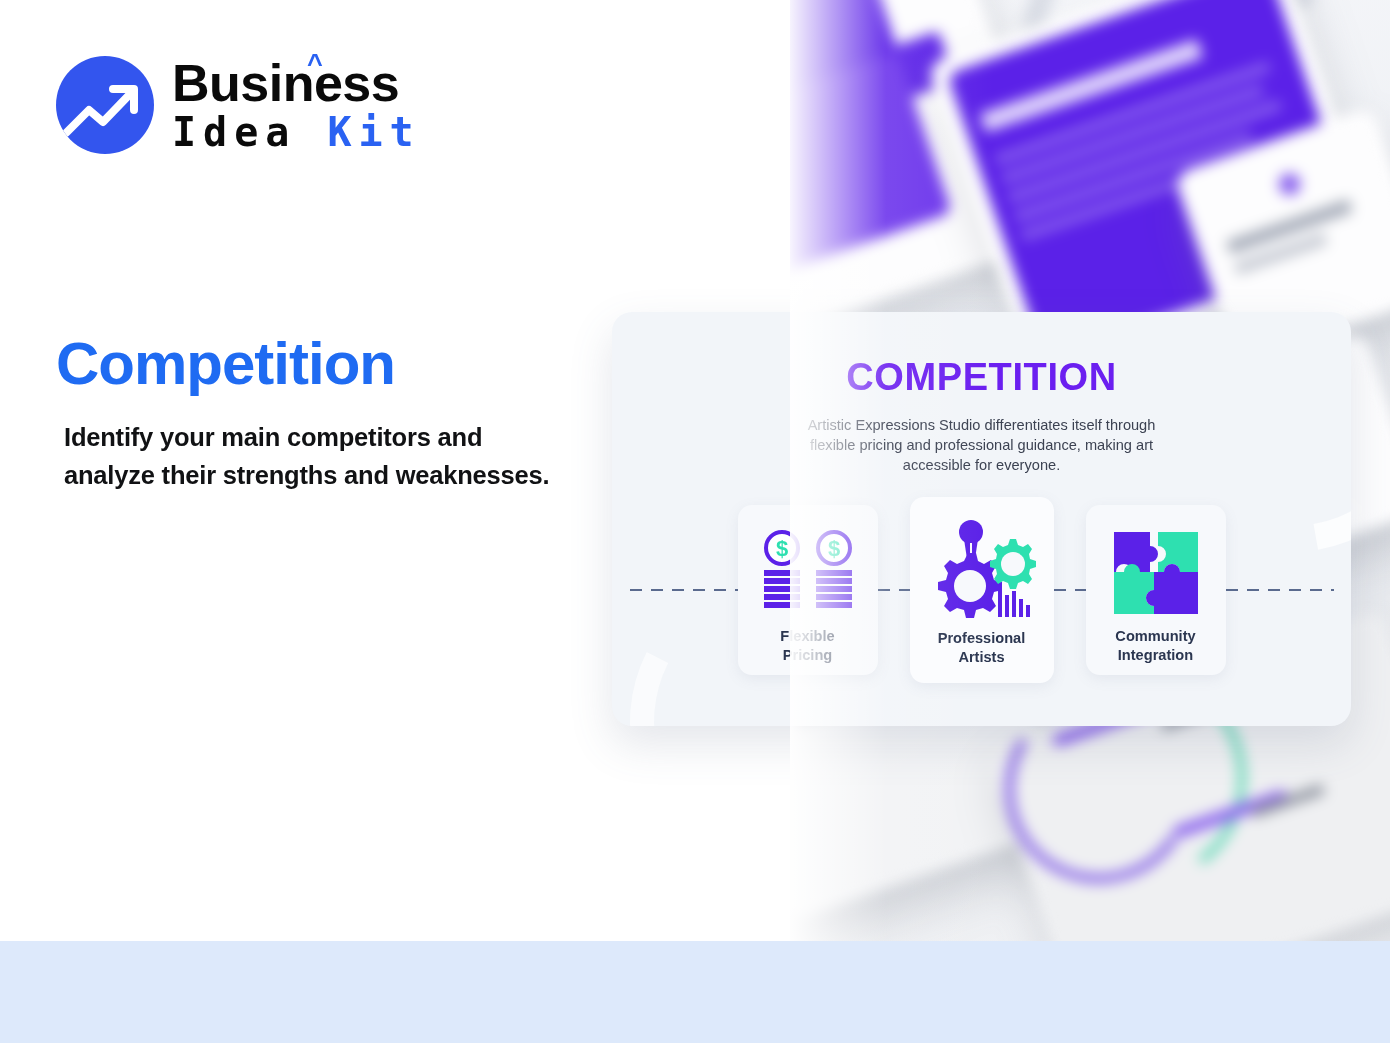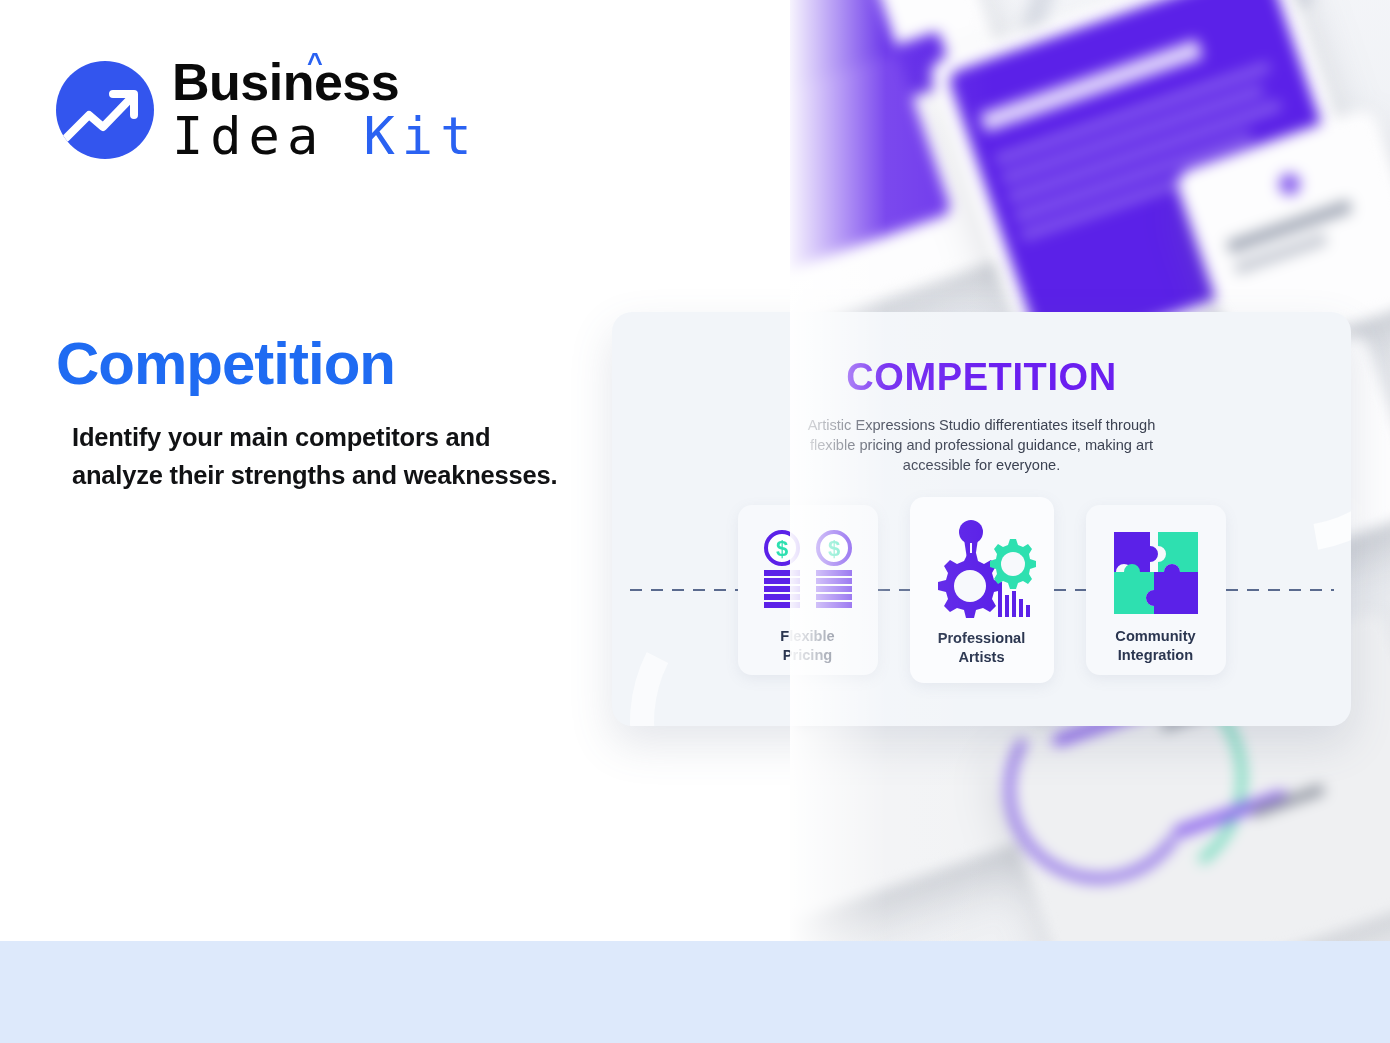--- a/index.html
+++ b/index.html
@@ -189,22 +189,22 @@
     display: inline-block;
   }
   .hat {
     position: absolute;
     left: 135px; top: -6px;
     font-size: 27px;
     color: #2a62f2;
     font-weight: bold;
   }
   .logo-line2 {
-    font-size: 52px;
-    font-weight: normal;
+    font-size: 40px;
+    font-weight: bold;
     line-height: 1.05;
     letter-spacing: 7px;
     color: #0a0a0a;
     font-family: "DejaVu Sans Mono", monospace;
   }
   .logo-line2 .kit { color: #2a62f2; }
 
   .page-title {
     position: absolute;
     left: 56px; top: 294px;
@@ -217,21 +217,21 @@
   .body-copy {
     position: absolute;
     left: 56px; top: 418px;
     width: 520px;
     font-size: 25.5px;
     font-weight: bold;
     color: #111214;
     line-height: 1.50;
     letter-spacing: -0.2px;
   }
-  .body-copy p { margin: 0 0 36px 16px; }
+  .body-copy p { margin: 0 0 36px 8px; }
   .body-copy p:last-child { margin-bottom: 0; }
 
   
   .fg-card {
     position: absolute;
     left: 612px; top: 312px;
     width: 739px; height: 414px;
     background: #f2f5f9;
     border-radius: 20px;
     box-shadow: 0 18px 44px rgba(90,100,130,0.16);

